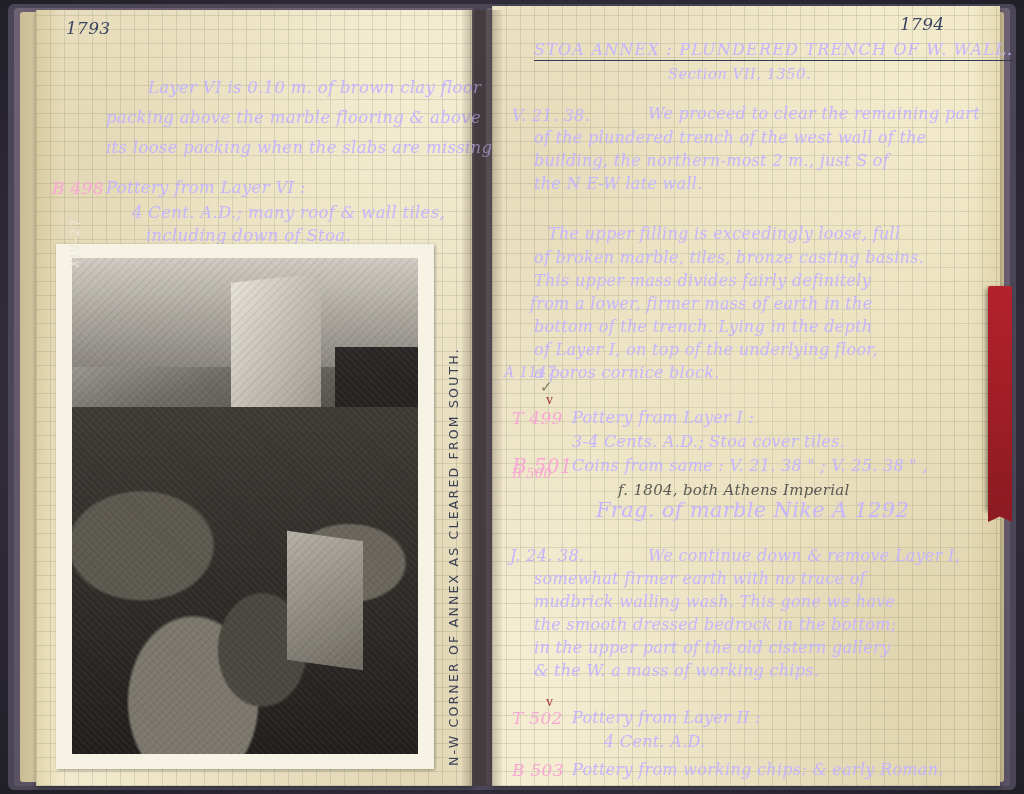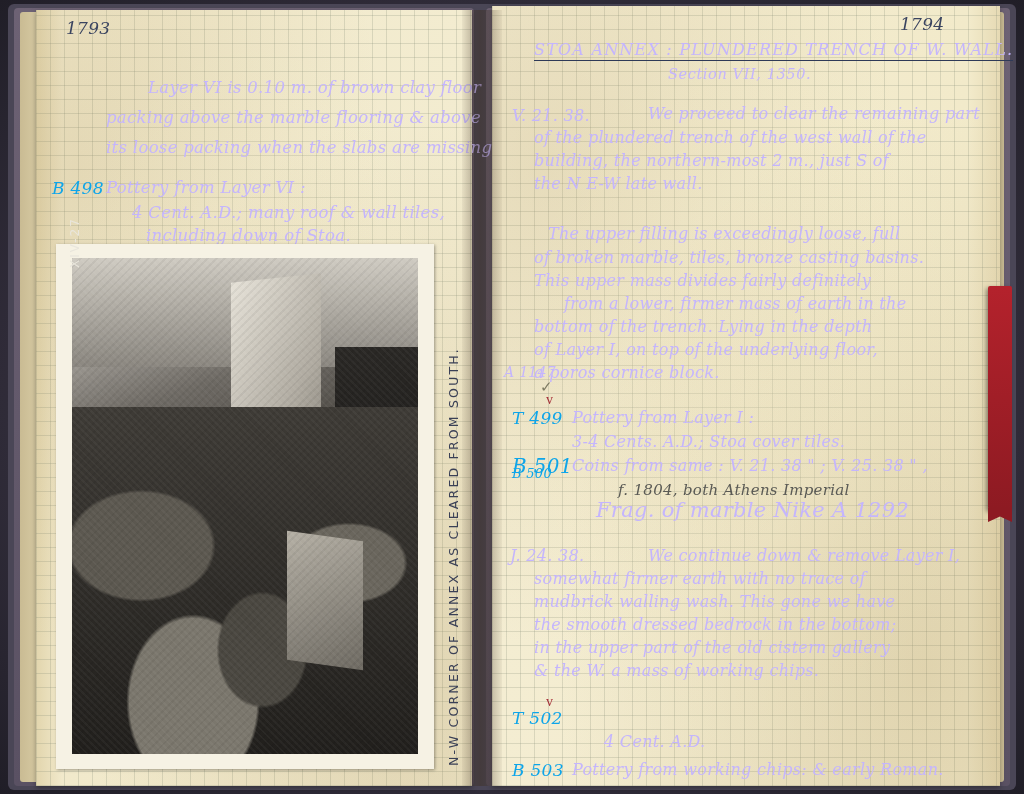--- a/index.html
+++ b/index.html
@@ -107,21 +107,21 @@
   }
 
   
   .hand {
     font-family: "DejaVu Serif", serif;
     color: #2b3550;
     font-style: italic;
     letter-spacing: .3px;
   }
   .hand-ink { color: #c4b5fd; }
-  .red { color: #0ea5e9; }
+  .red { color: #f9a8d4; }
   .pencil { color: #5a5a55; }
 
   .pgnum {
     position: absolute;
     font-family: "DejaVu Serif", serif;
     font-style: italic;
     color: #3a4460;
     font-size: 17px;
   }
   #pg-left  { left: 66px;  top: 18px; }
@@ -283,21 +283,21 @@
 
   <div class="rp-line hand hand-ink" style="left:512px; top:106px;">V. 21. 38.</div>
   <div class="rp-line hand hand-ink" style="left:648px; top:104px;">We proceed to clear the remaining part</div>
   <div class="rp-line hand hand-ink" style="left:534px; top:128px;">of the plundered trench of the west wall of the</div>
   <div class="rp-line hand hand-ink" style="left:534px; top:151px;">building, the northern-most 2 m., just S of</div>
   <div class="rp-line hand hand-ink" style="left:534px; top:174px;">the N   E-W late wall.</div>
 
   <div class="rp-line hand hand-ink" style="left:548px; top:224px;">The upper filling is exceedingly loose, full</div>
   <div class="rp-line hand hand-ink" style="left:534px; top:248px;">of broken marble, tiles, bronze casting basins.</div>
   <div class="rp-line hand hand-ink" style="left:534px; top:271px;">This upper mass divides fairly definitely</div>
-  <div class="rp-line hand hand-ink" style="left:564px; top:294px;">from a lower, firmer mass of earth in the</div>
+  <div class="rp-line hand hand-ink" style="left:502px; top:294px;padding-left:28px;">from a lower, firmer mass of earth in the</div>
   <div class="rp-line hand hand-ink" style="left:534px; top:317px;">bottom of the trench. Lying in the depth</div>
   <div class="rp-line hand hand-ink" style="left:534px; top:340px;">of Layer I, on top of the underlying floor,</div>
   <div class="rp-line hand hand-ink" style="left:534px; top:363px;">a poros cornice block.</div>
 
   <div class="rp-line hand hand-ink" style="left:504px; top:362px; font-size:14px;">A 1147</div>
   <div class="check" style="left:540px; top:378px;">✓</div>
 
   <div class="rp-line hand red" style="left:512px; top:408px; font-size:17px;">T 499</div>
   <div class="rp-line hand hand-ink" style="left:572px; top:408px;">Pottery from Layer I :</div>
   <div class="tick" style="left:546px; top:392px;">v</div>
@@ -315,20 +315,21 @@
   <div class="rp-line hand hand-ink" style="left:510px; top:546px;">J. 24. 38.</div>
   <div class="rp-line hand hand-ink" style="left:648px; top:546px;">We continue down &amp; remove Layer I,</div>
   <div class="rp-line hand hand-ink" style="left:534px; top:569px;">somewhat firmer earth with no trace of</div>
   <div class="rp-line hand hand-ink" style="left:534px; top:592px;">mudbrick walling wash. This gone we have</div>
   <div class="rp-line hand hand-ink" style="left:534px; top:615px;">the smooth dressed bedrock in the bottom;</div>
   <div class="rp-line hand hand-ink" style="left:534px; top:638px;">in the upper part of the old cistern gallery</div>
   <div class="rp-line hand hand-ink" style="left:534px; top:661px;">&amp; the W. a mass of working chips.</div>
 
   <div class="tick" style="left:546px; top:694px;">v</div>
   <div class="rp-line hand red" style="left:512px; top:708px; font-size:17px;">T 502</div>
+  <div class="rp-line hand hand-ink" style="left:572px; top:708px;">Pottery from Layer II :</div>
   <div class="rp-line hand hand-ink" style="left:604px; top:732px;">4 Cent. A.D.</div>
 
   <div class="rp-line hand red" style="left:512px; top:760px; font-size:17px;">B 503</div>
   <div class="rp-line hand hand-ink" style="left:572px; top:760px;">Pottery from working chips: &amp; early Roman.</div>
 
   <div class="gutter"></div>
   <div class="ribbon"></div>
 </div>
 
 </body></html>

